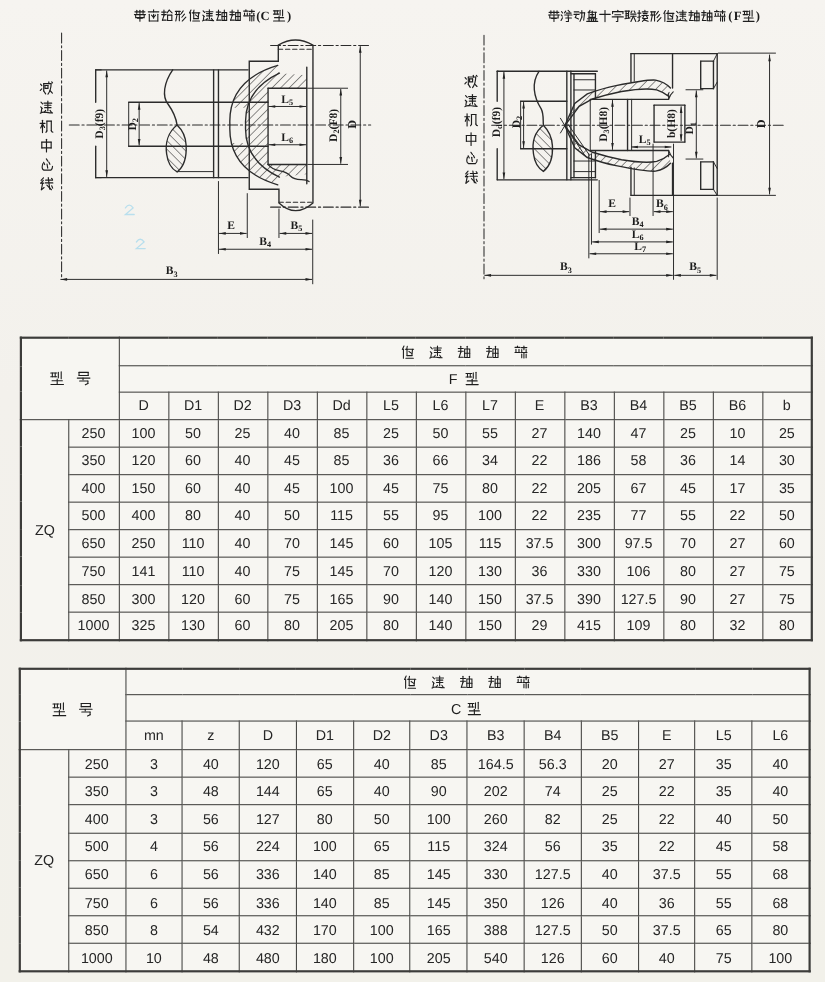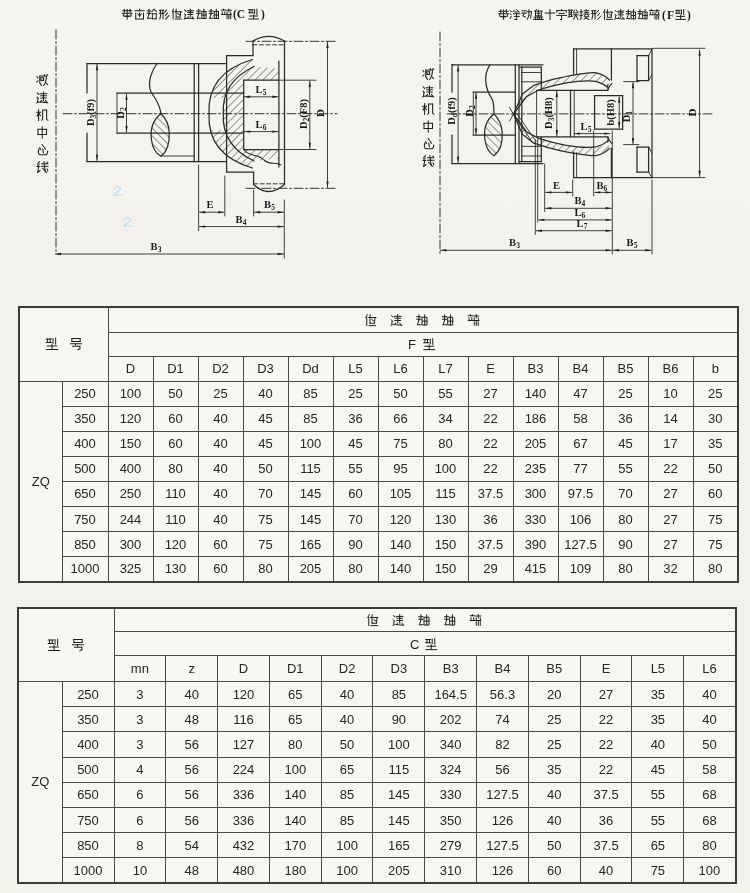--- a/index.html
+++ b/index.html
@@ -953,21 +953,21 @@
         <td>115</td>
         <td>37.5</td>
         <td>300</td>
         <td>97.5</td>
         <td>70</td>
         <td>27</td>
         <td>60</td>
       </tr>
 <tr style="height:25.1px">
         <td>750</td>
-        <td>244</td>
+        <td>141</td>
         <td>110</td>
         <td>40</td>
         <td>75</td>
         <td>145</td>
         <td>70</td>
         <td>120</td>
         <td>130</td>
         <td>36</td>
         <td>330</td>
         <td>106</td>
@@ -1159,40 +1159,40 @@
         <td>56.3</td>
         <td>20</td>
         <td>27</td>
         <td>35</td>
         <td>40</td>
       </tr>
 <tr style="height:25.2px">
         <td>350</td>
         <td>3</td>
         <td>48</td>
-        <td>116</td>
+        <td>144</td>
         <td>65</td>
         <td>40</td>
         <td>90</td>
         <td>202</td>
         <td>74</td>
         <td>25</td>
         <td>22</td>
         <td>35</td>
         <td>40</td>
       </tr>
 <tr style="height:25.2px">
         <td>400</td>
         <td>3</td>
         <td>56</td>
         <td>127</td>
         <td>80</td>
         <td>50</td>
         <td>100</td>
-        <td>340</td>
+        <td>260</td>
         <td>82</td>
         <td>25</td>
         <td>22</td>
         <td>40</td>
         <td>50</td>
       </tr>
 <tr style="height:25.2px">
         <td>500</td>
         <td>4</td>
         <td>56</td>
@@ -1238,35 +1238,35 @@
         <td>68</td>
       </tr>
 <tr style="height:25.2px">
         <td>850</td>
         <td>8</td>
         <td>54</td>
         <td>432</td>
         <td>170</td>
         <td>100</td>
         <td>165</td>
-        <td>279</td>
+        <td>388</td>
         <td>127.5</td>
         <td>50</td>
         <td>37.5</td>
         <td>65</td>
         <td>80</td>
       </tr>
 <tr style="height:25.2px">
         <td>1000</td>
         <td>10</td>
         <td>48</td>
         <td>480</td>
         <td>180</td>
         <td>100</td>
         <td>205</td>
-        <td>310</td>
+        <td>540</td>
         <td>126</td>
         <td>60</td>
         <td>40</td>
         <td>75</td>
         <td>100</td>
       </tr>
 </tbody>
   </table>
 </body></html>

